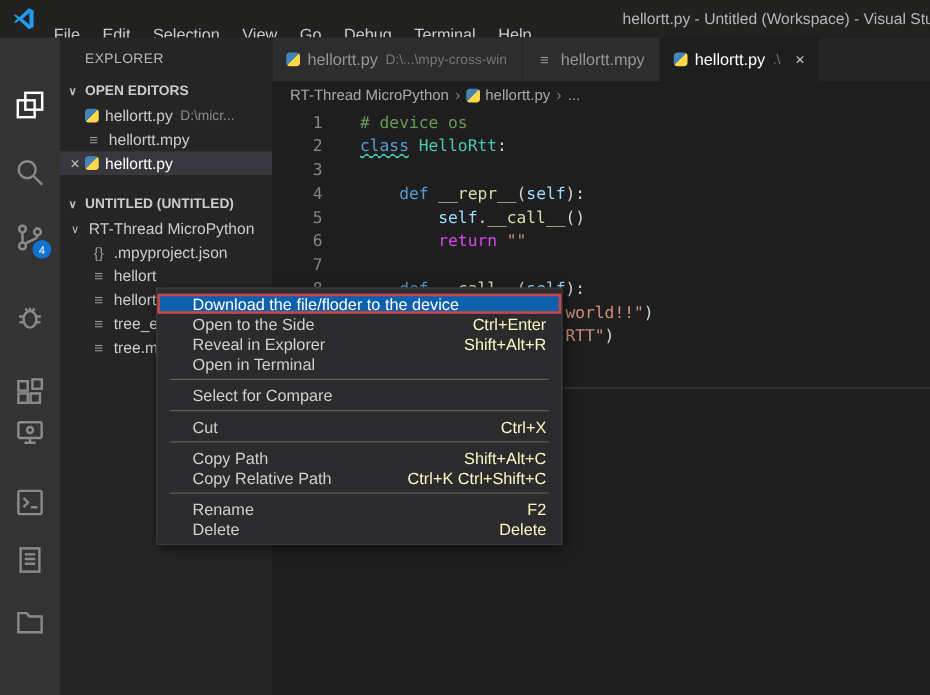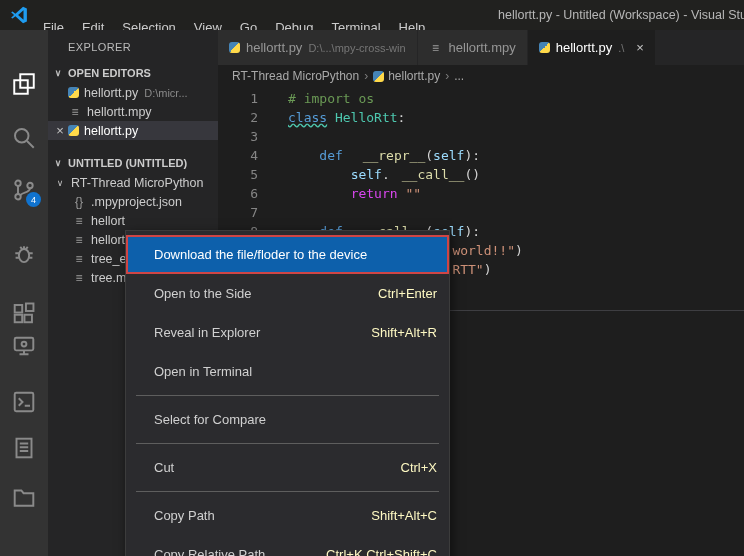--- a/index.html
+++ b/index.html
@@ -55,32 +55,32 @@
   .breadcrumb { height:22px; display:flex; align-items:center; padding-left:14px; gap:5px;
                 font-size:12px; color:#a9a9a9; white-space:nowrap; }
   .bc-sep { color:#7d7d7d; font-size:12px; }
   .code { position:relative; padding-top:2px; font-family:"DejaVu Sans Mono", monospace; font-size:13px; }
   .code-line { height:19px; line-height:19px; display:flex; white-space:pre; }
   .ln { width:40px; text-align:right; color:#858585; flex:none; }
   .lc { margin-left:30px; }
   .tok-comment { color:#6a9955; }
   .tok-keyword { color:#569cd6; }
   .tok-type    { color:#4ec9b0; }
-  .tok-func    { color:#dcdcaa;margin-left:12px; }
+  .tok-func    { color:#dcdcaa; }
   .tok-param   { color:#9cdcfe; }
   .tok-ctrl    { color:#d946ef; }
   .tok-string  { color:#ce9178; }
   .tok-fg      { color:#d4d4d4; }
   .squiggle { text-decoration: underline; text-decoration-style: wavy; text-decoration-color:#4ec9b0; }
   .panel-divider { position:absolute; left:0; right:0; top:280px; height:1px; background:#3e3e42; }
   
   .context-menu { position:absolute; left:125px; top:230px; width:325px; background:#2b2b2e;
                   border:1px solid #3c3c3c; box-shadow:2px 3px 10px rgba(0,0,0,.55);
                   padding:4px 0; z-index:50; font-size:13px; color:#d0d0d0; }
-  .menu-item { height:39px; display:flex; align-items:center; justify-content:space-between;
+  .menu-item { height:16px; display:flex; align-items:center; justify-content:space-between;
                padding:0 12px 0 28px; white-space:nowrap; }
   .menu-item.highlight { background:#0d60ab; color:#ffffff; outline:2px solid #cf4545; outline-offset:-2px; }
   .menu-shortcut { margin-left:30px; color:#fef9c3; }
   .menu-item.highlight .menu-shortcut { color:#ffffff; }
   .menu-sep { height:1px; background:#5e5e5e; margin:4px 10px; }
 </style>
 </head>
 <body>
 
 <div class="title-bar">
@@ -249,21 +249,21 @@
       <span class="bc-item" style="display: inline-flex; align-items: center; gap: 4px;">
         <span class="icon-python"></span>
         <span>hellortt.py</span>
       </span>
       <span class="bc-sep">›</span>
       <span class="bc-item" style="display: inline-flex; align-items: center; gap: 4px;">
         <span>...</span>
       </span>
     </div>
   <div class="code" id="code">
-      <div class="code-line"><span class="ln">1</span><span class="lc"><span class="tok-comment"># import os</span></span></div>
+      <div class="code-line"><span class="ln">1</span><span class="lc"><span class="tok-comment"># device os</span></span></div>
       <div class="code-line"><span class="ln">2</span><span class="lc"><span class="tok-keyword squiggle">class</span><span class="tok-fg"> </span><span class="tok-type">HelloRtt</span><span class="tok-fg">:</span></span></div>
       <div class="code-line"><span class="ln">3</span><span class="lc"></span></div>
       <div class="code-line"><span class="ln">4</span><span class="lc"><span class="tok-fg">    </span><span class="tok-keyword">def</span><span class="tok-fg"> </span><span class="tok-func">__repr__</span><span class="tok-fg">(</span><span class="tok-param">self</span><span class="tok-fg">):</span></span></div>
       <div class="code-line"><span class="ln">5</span><span class="lc"><span class="tok-fg">        </span><span class="tok-param">self</span><span class="tok-fg">.</span><span class="tok-func">__call__</span><span class="tok-fg">()</span></span></div>
       <div class="code-line"><span class="ln">6</span><span class="lc"><span class="tok-fg">        </span><span class="tok-ctrl">return</span><span class="tok-fg"> </span><span class="tok-string">""</span></span></div>
       <div class="code-line"><span class="ln">7</span><span class="lc"></span></div>
       <div class="code-line"><span class="ln">8</span><span class="lc"><span class="tok-fg">    </span><span class="tok-keyword">def</span><span class="tok-fg"> </span><span class="tok-func">__call__</span><span class="tok-fg">(</span><span class="tok-param">self</span><span class="tok-fg">):</span></span></div>
       <div class="code-line"><span class="ln">9</span><span class="lc"><span class="tok-fg">                     </span><span class="tok-string">world!!"</span><span class="tok-fg">)</span></span></div>
       <div class="code-line"><span class="ln">10</span><span class="lc"><span class="tok-fg">                     </span><span class="tok-string">RTT"</span><span class="tok-fg">)</span></span></div>
     </div>

